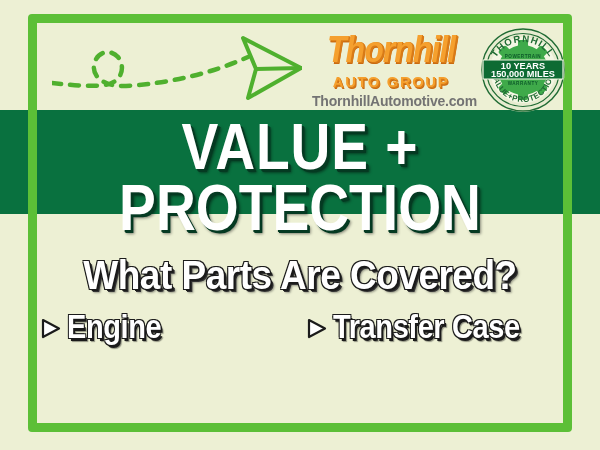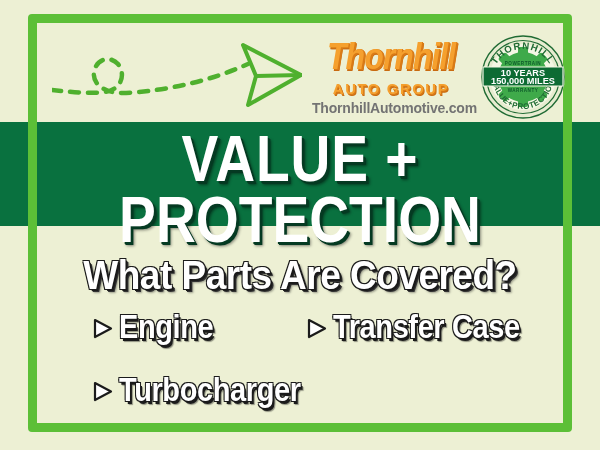--- a/index.html
+++ b/index.html
@@ -21,21 +21,21 @@
     left:28px; top:14px; right:28px; bottom:18px;
     border:9px solid #5cbf37;
     border-radius:4px;
     z-index:3;
     pointer-events:none;
   }
 
   
   #toprow {
     position:absolute;
-    left:0; top:12px; width:600px; height:100px;
+    left:0; top:5px; width:600px; height:100px;
     z-index:4;
   }
 
   
   #path-art {
     position:absolute; left:52px; top:22px;
     width:250px; height:82px;
   }
 
   
@@ -79,21 +79,20 @@
     width:86px; height:86px;
   }
   #seal svg { display:block; }
 
   
   #band {
     position:absolute;
     left:0; top:110px; width:600px; height:104px;
     background:#09713f;
     z-index:2;
-    margin-top:12px;
   }
   .head-line {
     position:absolute; left:0; width:600px;
     text-align:center;
     color:#ffffff;
     font-weight:bold;
     font-family:"Liberation Sans", sans-serif;
     white-space:nowrap;
     text-shadow:
       2px 2px 0 #053a22, 3px 3px 0 #053a22,
@@ -130,21 +129,21 @@
       -1px 1px 0 #1b1b1b, 1px 1px 0 #1b1b1b,
       2px 2px 0 #1b1b1b, 3px 3px 0 #333,
       4px 4px 2px rgba(0,0,0,.35);
   }
 
   #cols {
     position:absolute; left:0; top:62px; width:600px;
     display:flex;
   }
   .col { display:flex; flex-direction:column; }
-  #col-left  { width:290px; padding-left:92px;gap:24px; }
+  #col-left  { width:290px; padding-left:40px; }
   #col-right { width:310px; padding-left:16px;text-align:center; }
 
   .item {
     display:flex; align-items:center;
     height:39px;
     white-space:nowrap;
   }
   .bullet {
     width:22px; height:21px;
     margin-right:5px;
@@ -244,28 +243,20 @@
 
       <div class="col" id="col-left">
         <div class="item">
           <span class="bullet">
             <svg width="22" height="21" viewBox="0 0 22 21">
               <path d="M3 2 L19 10.5 L3 19 Z" fill="#ffffff" stroke="#1b1b1b" stroke-width="2.2" stroke-linejoin="round"></path>
             </svg>
           </span>
           <span class="item-label">Engine</span>
         </div>
-        <div class="item">
-          <span class="bullet">
-            <svg width="22" height="21" viewBox="0 0 22 21">
-              <path d="M3 2 L19 10.5 L3 19 Z" fill="#ffffff" stroke="#1b1b1b" stroke-width="2.2" stroke-linejoin="round"></path>
-            </svg>
-          </span>
-          <span class="item-label">Turbocharger</span>
-        </div>
       </div>
 
       <div class="col" id="col-right">
         <div class="item">
           <span class="bullet">
             <svg width="22" height="21" viewBox="0 0 22 21">
               <path d="M3 2 L19 10.5 L3 19 Z" fill="#ffffff" stroke="#1b1b1b" stroke-width="2.2" stroke-linejoin="round"></path>
             </svg>
           </span>
           <span class="item-label">Transfer Case</span>

